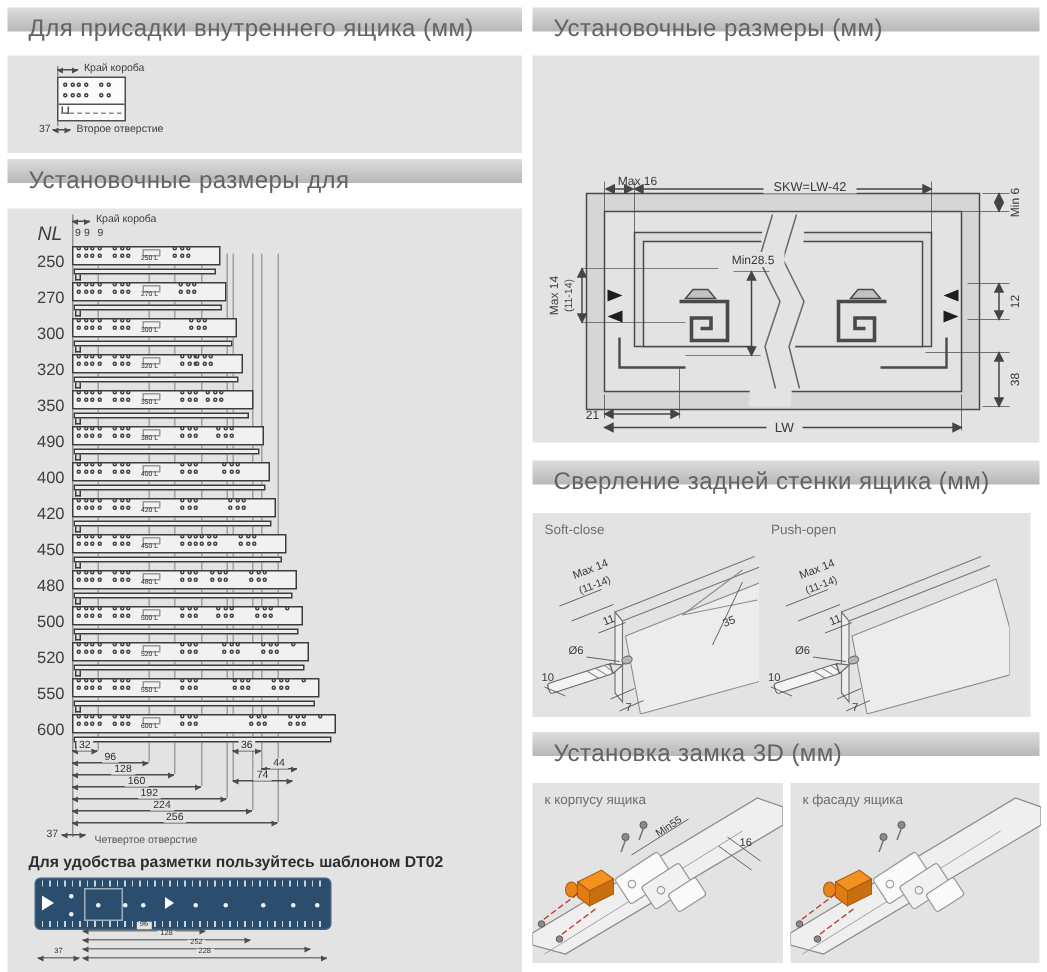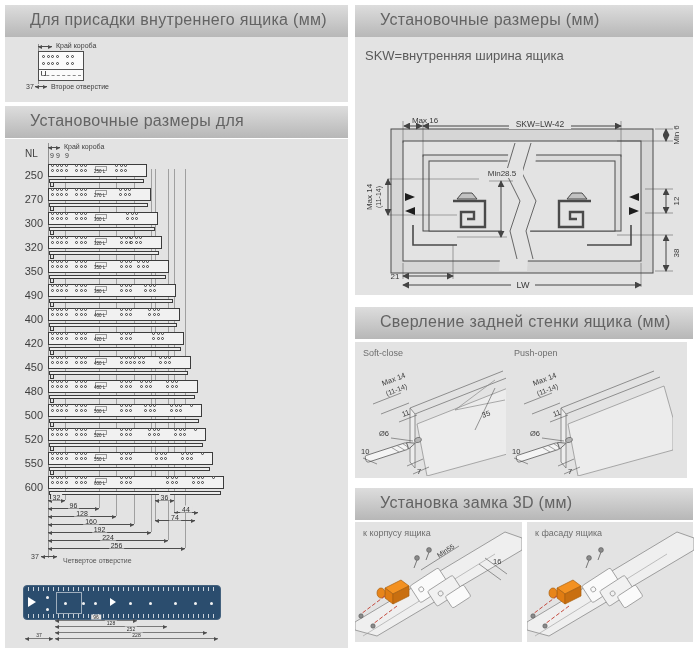--- a/index.html
+++ b/index.html
@@ -1,23 +1,23 @@
 <!DOCTYPE html>
 <html><head>
 <meta charset="utf-8">
 <style>
   html,body{margin:0;padding:0;background:#fff;}
   .page{position:relative;width:698px;height:648px;background:#ffffff;
         font-family:"Liberation Sans",sans-serif;overflow:hidden;}
   .hdr{position:absolute;background:linear-gradient(#dddddd,#b7b7b7);color:#636363;
-       font-size:16px;letter-spacing:.3px;line-height:30px;padding-left:25px;box-sizing:border-box;height:32px;}
+       font-size:16px;letter-spacing:.3px;line-height:30px;padding-left:14px;box-sizing:border-box;height:16px;}
   .panel{position:absolute;background:#e3e3e3;}
   .t7{position:absolute;font-size:7px;color:#3d3d3d;line-height:1;white-space:nowrap;}
   .t9{position:absolute;font-size:9px;color:#6e6e6e;line-height:1;white-space:nowrap;}
-  .t11{position:absolute;font-size:10px;color:#3f3f3f;line-height:1;white-space:nowrap;}
+  .t11{position:absolute;font-size:13px;color:#3f3f3f;line-height:1;white-space:nowrap;font-style:italic;}
   .t13{position:absolute;font-size:13px;color:#5a5a5a;line-height:1.45;white-space:nowrap;}
   .note{position:absolute;font-size:10.5px;font-weight:bold;color:#2e2e2e;white-space:nowrap;}
   .vline{position:absolute;width:1px;background:#909090;}
   .dim{position:absolute;border-top:1px solid #4d4d4d;height:0;}
   .dim::before{content:'';position:absolute;left:0;top:-2.5px;border-top:2px solid transparent;
        border-bottom:2px solid transparent;border-right:4px solid #4d4d4d;}
   .dim::after{content:'';position:absolute;right:0;top:-2.5px;border-top:2px solid transparent;
        border-bottom:2px solid transparent;border-left:4px solid #4d4d4d;}
   .dimlab{position:absolute;left:50%;top:-4px;transform:translate(-50%,-50%);font-size:7px;
        color:#2f2f2f;background:#e3e3e3;padding:0 2px;line-height:1;}
@@ -758,20 +758,21 @@
         </div>
         <div class="dim" style="left: 150px; top: 381px; width: 40px;">
           <span class="dimlab">74</span>
         </div>
       </div>
 
     <div class="t7" style="left:26px;top:414px;">37</div>
     <div class="dim" style="left:36px;top:417px;width:16px;"></div>
     <div class="t7" style="left:58px;top:418px;color:#555;">Четвертое отверстие</div>
 
+    <div class="note" style="left:14px;top:430px;">Для удобства разметки пользуйтесь шаблоном DT02</div>
 
     <div class="tmpl" style="left:18px;top:446px;width:196px;height:33px;">
       <div class="tick-top"></div>
       <div class="tick-bot"></div>
       <div class="warrow" style="left:4px;top:11px;"></div>
       <div class="wrect" style="left:32px;top:6px;width:24px;height:20px;"></div>
       <div class="warrow" style="left:86px;top:12px;border-left-width:6px;border-top-width:4px;border-bottom-width:4px;"></div>
       <div id="tmplDots">
           <div class="wdot" style="left: 22px; top: 10px;"></div>
           <div class="wdot" style="left: 22px; top: 22px;"></div>
@@ -800,21 +801,20 @@
         </div>
         <div class="dim" style="left: 50px; top: 499px; width: 163px; border-top-color: rgb(122, 122, 122);">
           <span class="dimlab" style="font-size: 5px;">228</span>
         </div>
       </div>
   </div>
 
   <div class="hdr" style="left:355px;top:5px;width:338px;">Установочные размеры (мм)</div>
 
   <div class="panel" style="left:355px;top:37px;width:338px;height:258px;">
-    <div class="t13" style="left:10px;top:10px;">SKW=внутренняя ширина ящика</div>
 
     <svg style="position:absolute;left:6px;top:76px;" width="330" height="178" viewBox="0 0 330 178">
       <defs>
         <marker id="arw1" viewBox="0 0 8 8" refX="7" refY="4" markerWidth="7" markerHeight="7" orient="auto-start-reverse">
           <path d="M0,0 L8,4 L0,8 z" fill="#444"></path>
         </marker>
       </defs>
       <rect x="30" y="16" width="262" height="144" fill="#d6d6d6" stroke="#4a4a4a"></rect>
       <rect x="42" y="28" width="238" height="120" fill="#e3e3e3" stroke="#4a4a4a"></rect>
       <rect x="62" y="42" width="198" height="76" fill="#dcdcdc" stroke="#4a4a4a"></rect>

